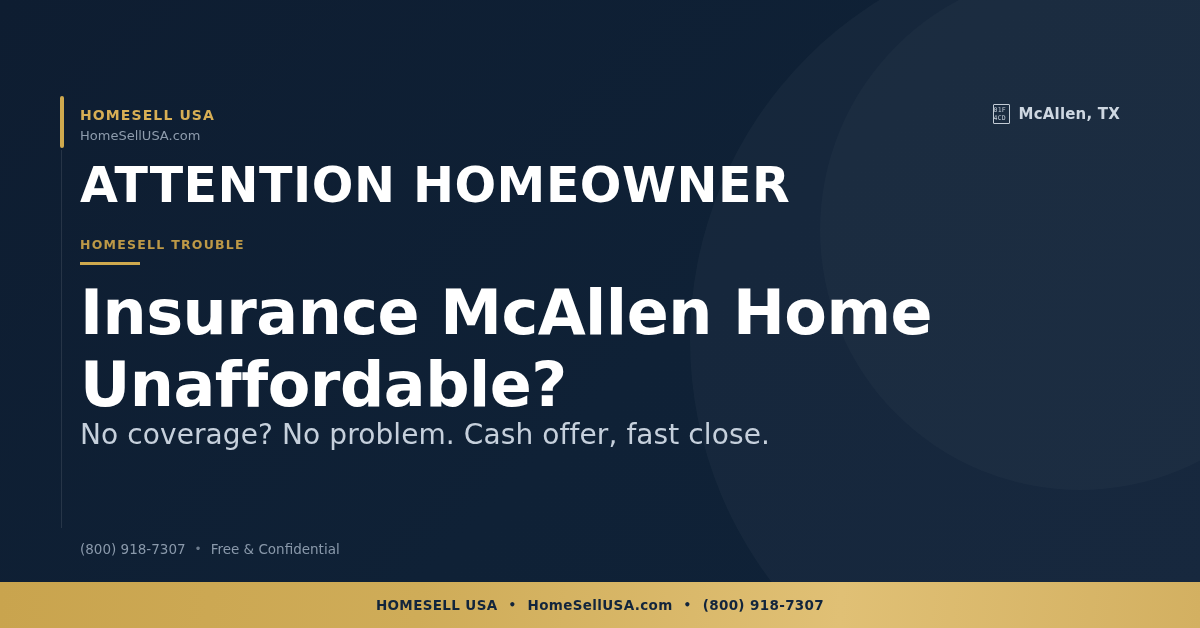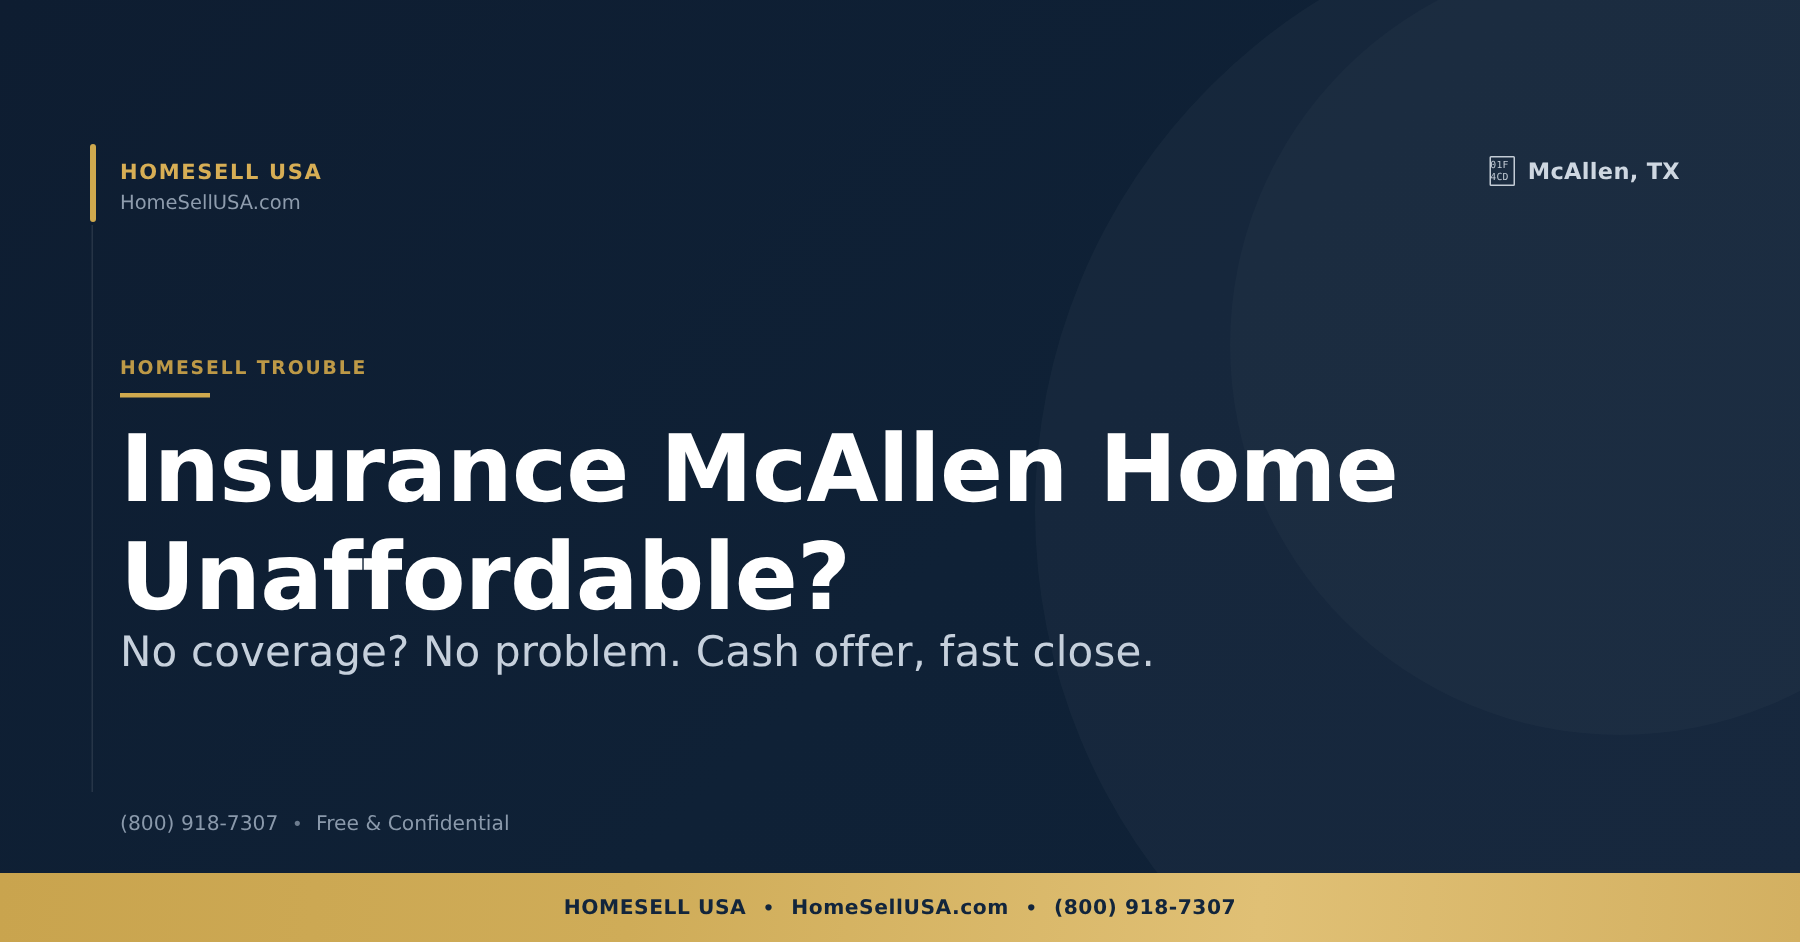--- a/index.html
+++ b/index.html
@@ -216,20 +216,21 @@
     </div>
 
     <div class="location">
       <span class="tofu">
         <span>01F</span>
         <span>4CD</span>
       </span>
       <span class="location-label">McAllen, TX</span>
     </div>
 
+    <div class="attention">ATTENTION HOMEOWNER</div>
 
     <div class="eyebrow">HOMESELL TROUBLE</div>
     <div class="eyebrow-rule"></div>
 
     <div class="headline">Insurance McAllen Home Unaffordable?</div>
 
     <div class="subhead">No coverage? No problem. Cash offer, fast close.</div>
 
 
     <div class="contact">

